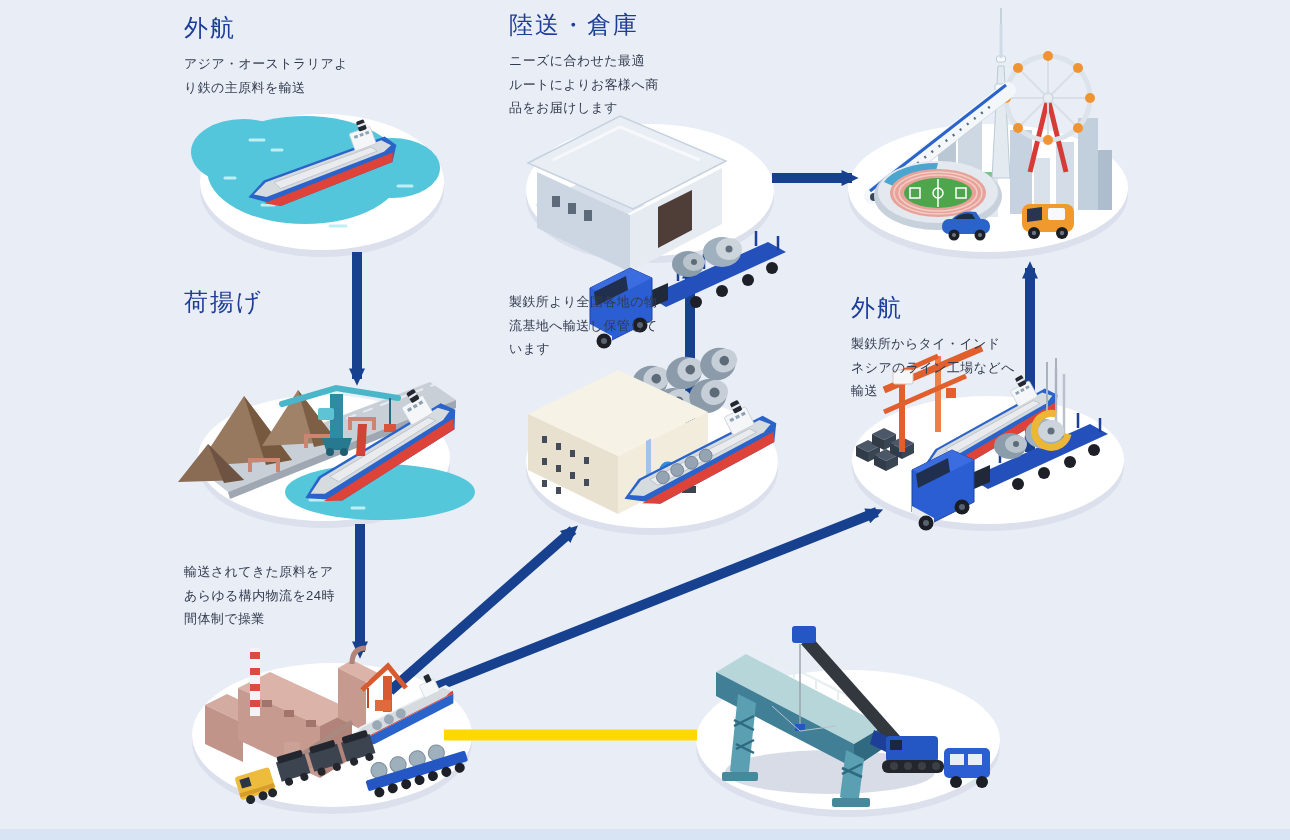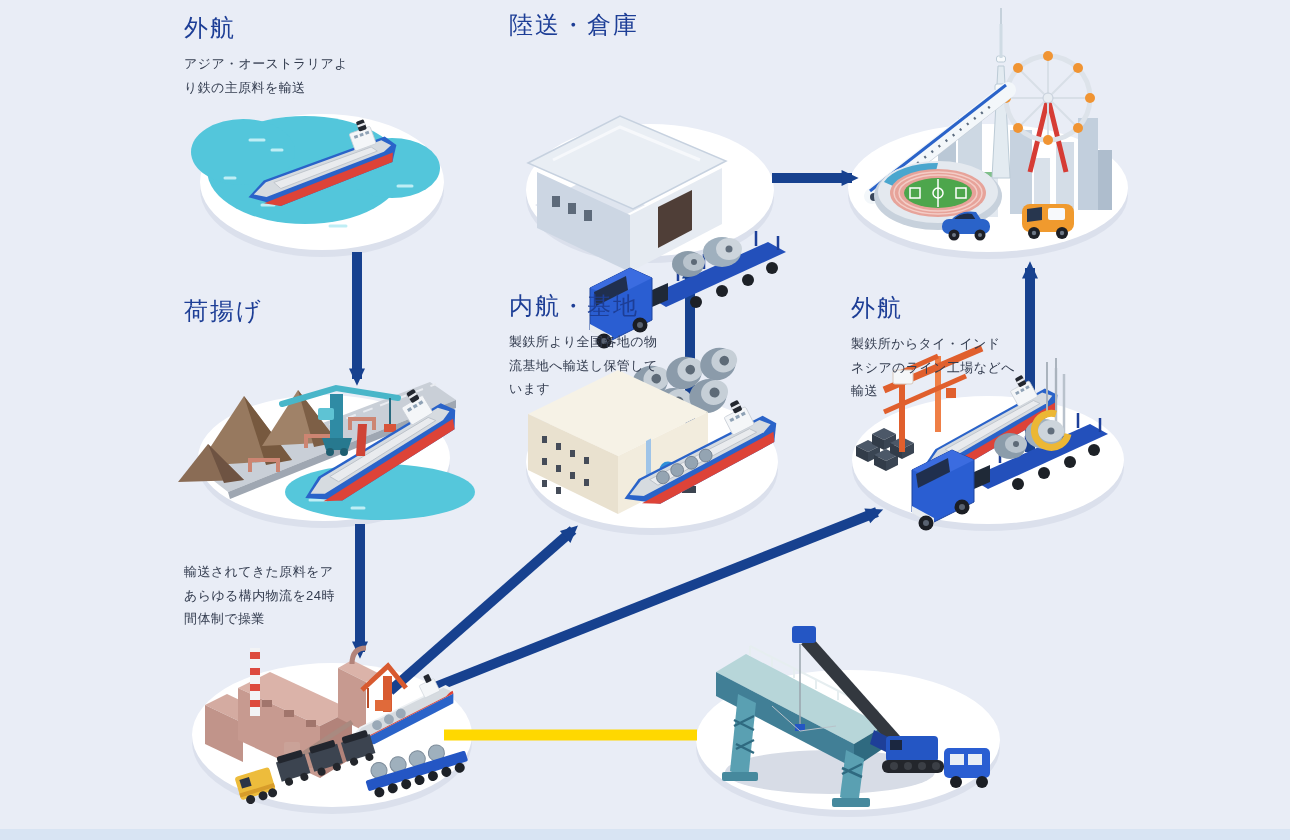--- a/index.html
+++ b/index.html
@@ -464,26 +464,28 @@
     </g>
   </svg>
 
   <div class="label" style="left:184px;top:12px;width:200px">
     <h2>外航</h2>
     <p>アジア・オーストラリアよ
 り鉄の主原料を輸送</p>
   </div>
   <div class="label" style="left:509px;top:9px;width:200px">
     <h2>陸送・倉庫</h2>
+    <p>ニーズに合わせた最適
+ルートによりお客様へ商
+品をお届けします</p>
   </div>
-  <div class="label" style="left:184px;top:295px;width:200px">
+  <div class="label" style="left:184px;top:286px;width:200px">
     <h2>荷揚げ</h2>
   </div>
   <div class="label" style="left:509px;top:290px;width:200px">
-    <h2>内航・基地</h2>
     <p>製鉄所より全国各地の物
 流基地へ輸送し保管して
 います</p>
   </div>
   <div class="label" style="left:851px;top:292px;width:210px">
     <h2>外航</h2>
     <p>製鉄所からタイ・インド
 ネシアのライン工場などへ
 輸送</p>
   </div>

